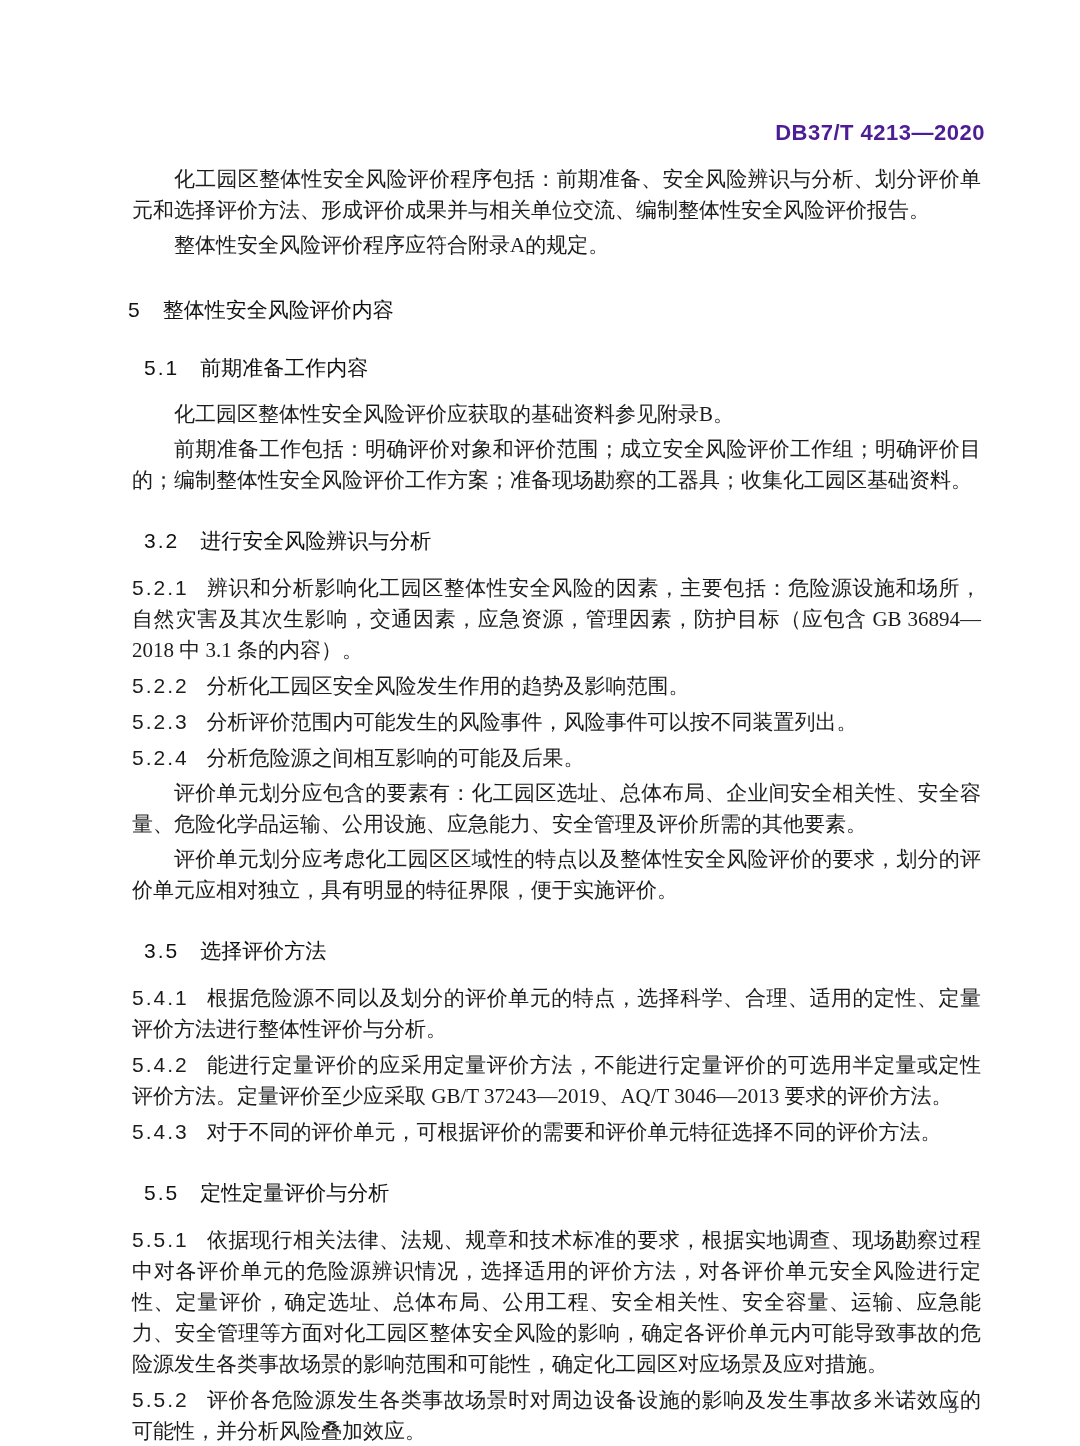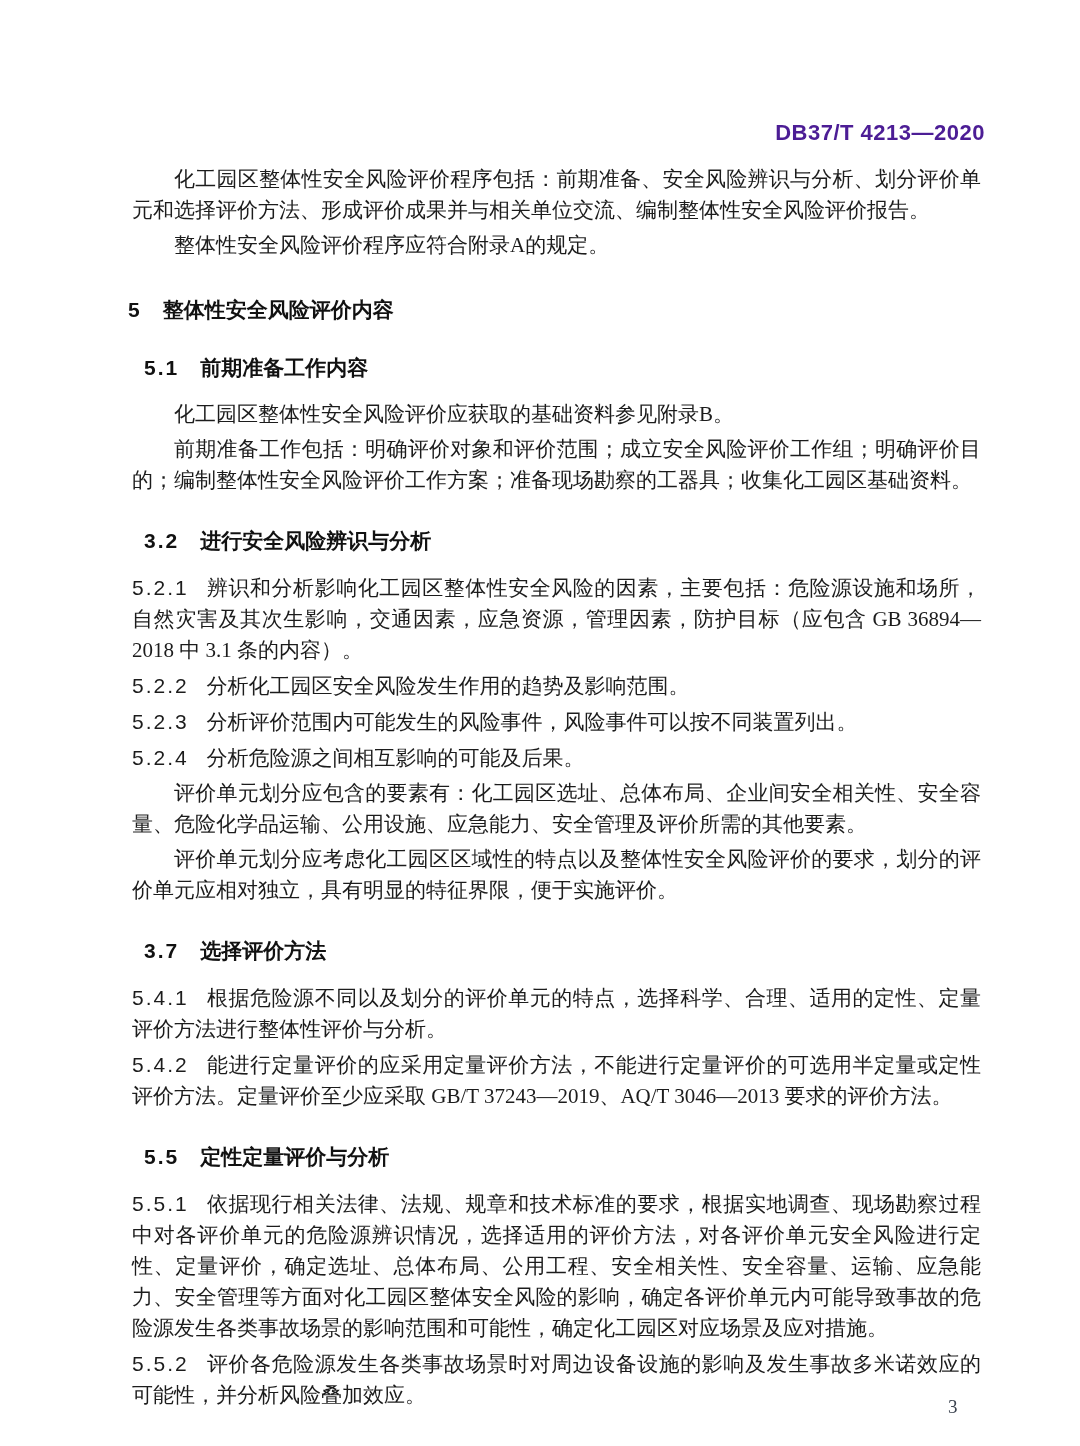--- a/index.html
+++ b/index.html
@@ -44,21 +44,21 @@
   .clause {
     text-indent: 0;
   }
   .clause .cnum {
     font-family: "Liberation Sans", "DejaVu Sans", sans-serif;
     letter-spacing: 2px;
     margin-right: 0.85em;
   }
   .heading {
     font-family: "Liberation Sans", "DejaVu Sans", sans-serif;
-    font-weight: bold;
+    font-weight: normal;
     font-size: 21px;
     line-height: 26px;
     color: #111;
     text-align: left;
   }
   .heading .num {
     letter-spacing: 2px;
     margin-right: 1em;
   }
   .h1 {
@@ -89,22 +89,23 @@
       <div class="heading h2"><span class="num">5.1</span><span>前期准备工作内容</span></div>
       <p class="para">化工园区整体性安全风险评价应获取的基础资料参见附录B。</p>
       <p class="para">前期准备工作包括：明确评价对象和评价范围；成立安全风险评价工作组；明确评价目的；编制整体性安全风险评价工作方案；准备现场勘察的工器具；收集化工园区基础资料。</p>
       <div class="heading h2"><span class="num">3.2</span><span>进行安全风险辨识与分析</span></div>
       <p class="clause"><span class="cnum">5.2.1</span>辨识和分析影响化工园区整体性安全风险的因素，主要包括：危险源设施和场所，自然灾害及其次生影响，交通因素，应急资源，管理因素，防护目标（应包含 GB 36894—2018 中 3.1 条的内容）。</p>
       <p class="clause"><span class="cnum">5.2.2</span>分析化工园区安全风险发生作用的趋势及影响范围。</p>
       <p class="clause"><span class="cnum">5.2.3</span>分析评价范围内可能发生的风险事件，风险事件可以按不同装置列出。</p>
       <p class="clause"><span class="cnum">5.2.4</span>分析危险源之间相互影响的可能及后果。</p>
       <p class="para">评价单元划分应包含的要素有：化工园区选址、总体布局、企业间安全相关性、安全容量、危险化学品运输、公用设施、应急能力、安全管理及评价所需的其他要素。</p>
       <p class="para">评价单元划分应考虑化工园区区域性的特点以及整体性安全风险评价的要求，划分的评价单元应相对独立，具有明显的特征界限，便于实施评价。</p>
-      <div class="heading h2"><span class="num">3.7</span><span>选择评价方法</span></div>
+      <div class="heading h2"><span class="num">3.5</span><span>选择评价方法</span></div>
       <p class="clause"><span class="cnum">5.4.1</span>根据危险源不同以及划分的评价单元的特点，选择科学、合理、适用的定性、定量评价方法进行整体性评价与分析。</p>
       <p class="clause"><span class="cnum">5.4.2</span>能进行定量评价的应采用定量评价方法，不能进行定量评价的可选用半定量或定性评价方法。定量评价至少应采取 GB/T 37243—2019、AQ/T 3046—2013 要求的评价方法。</p>
+      <p class="clause"><span class="cnum">5.4.3</span>对于不同的评价单元，可根据评价的需要和评价单元特征选择不同的评价方法。</p>
       <div class="heading h2"><span class="num">5.5</span><span>定性定量评价与分析</span></div>
       <p class="clause"><span class="cnum">5.5.1</span>依据现行相关法律、法规、规章和技术标准的要求，根据实地调查、现场勘察过程中对各评价单元的危险源辨识情况，选择适用的评价方法，对各评价单元安全风险进行定性、定量评价，确定选址、总体布局、公用工程、安全相关性、安全容量、运输、应急能力、安全管理等方面对化工园区整体安全风险的影响，确定各评价单元内可能导致事故的危险源发生各类事故场景的影响范围和可能性，确定化工园区对应场景及应对措施。</p>
       <p class="clause"><span class="cnum">5.5.2</span>评价各危险源发生各类事故场景时对周边设备设施的影响及发生事故多米诺效应的可能性，并分析风险叠加效应。</p>
     </main>
 
   <div class="page-number">3</div>
 </div>
 
 </body></html>

